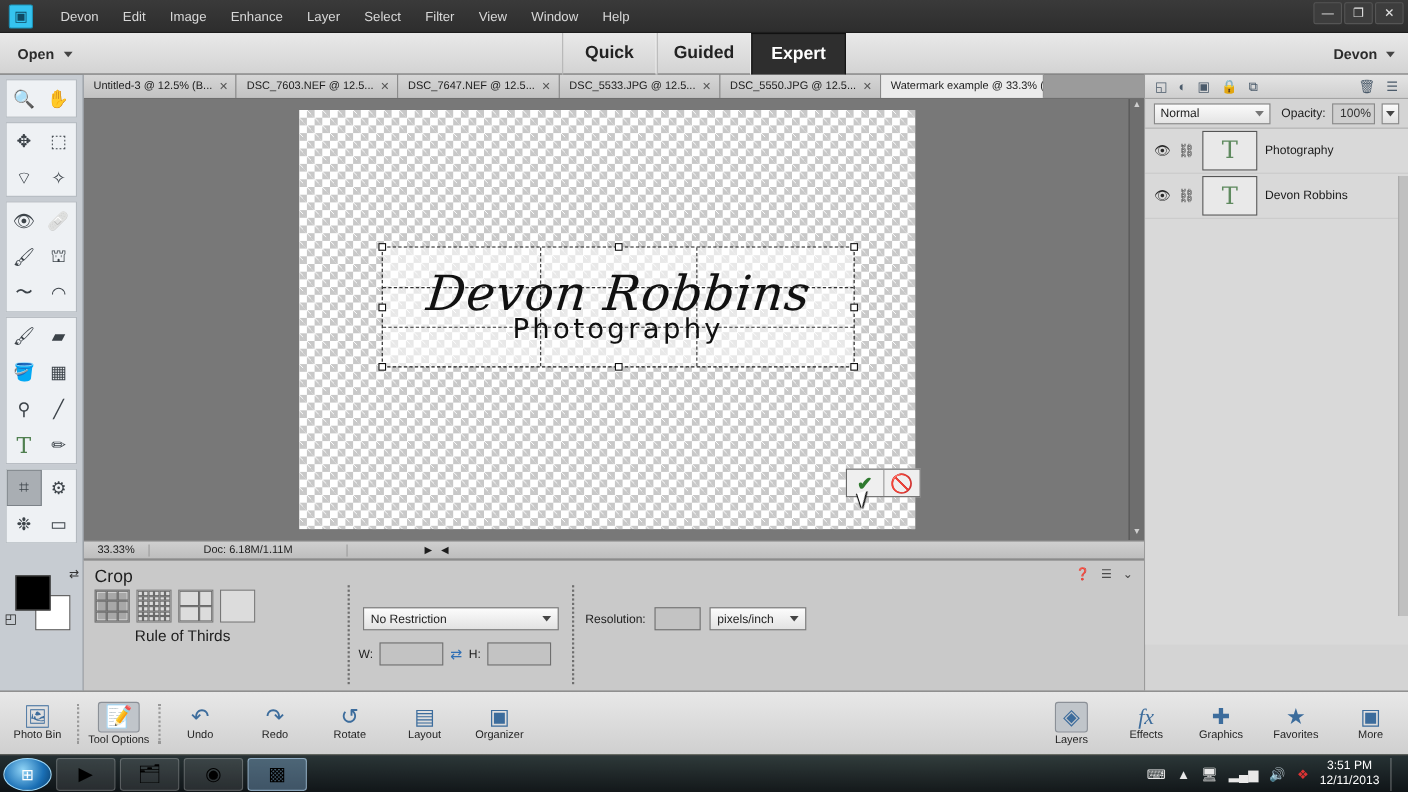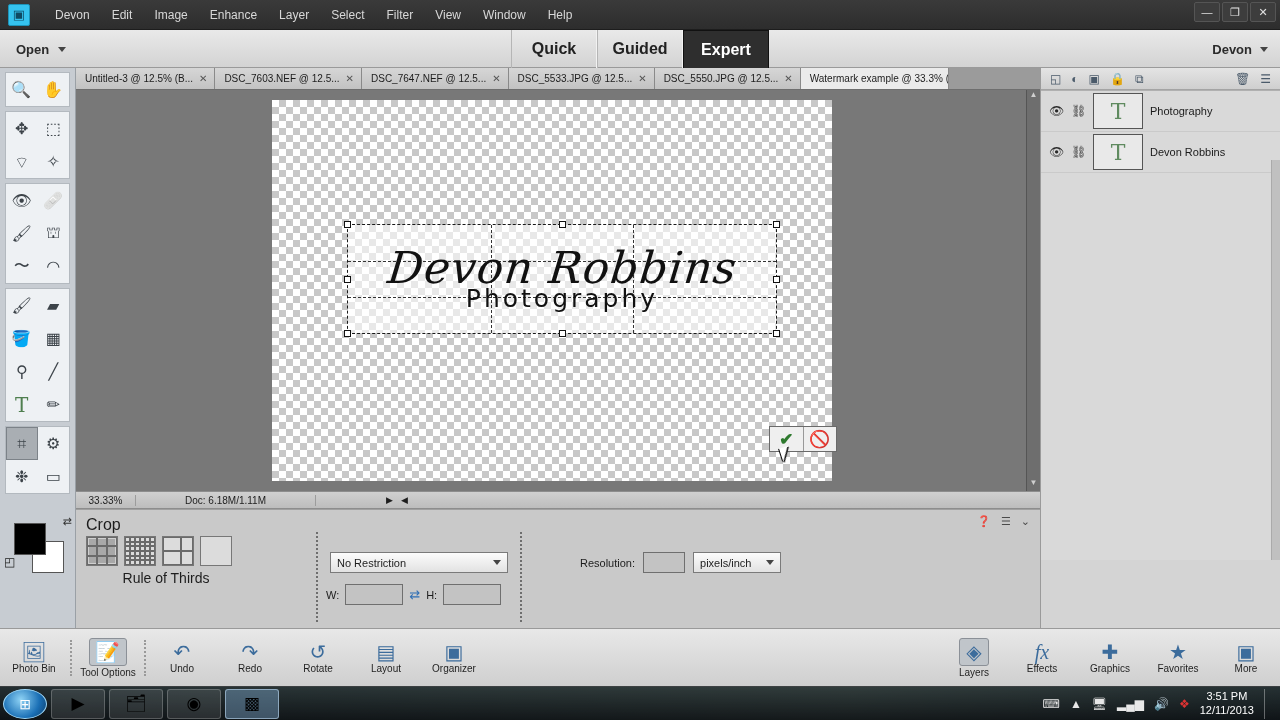--- a/index.html
+++ b/index.html
@@ -226,21 +226,21 @@
   .wh-row {
     position: absolute; left: 250px; top: 74px; display: flex;
     align-items: center; gap: 6px; font-size: 11px; color: #1d1d1d;
   }
   .field {
     background: #c3c3c3; border: 1px solid #6f6f6f; height: 21px;
   }
   .swap-ico { color: #2f6fb5; font-size: 13px; }
   .res-row {
     position: absolute; left: 456px; top: 42px; display: flex;
-    align-items: center; gap: 8px; font-size: 11px; color: #1d1d1d; margin-left: 48px;
+    align-items: center; gap: 8px; font-size: 11px; color: #1d1d1d;
   }
   .unit-combo {
     width: 88px; height: 21px; background: linear-gradient(#fcfcfc,#e2e2e2);
     border: 1px solid #7a7a7a; display: flex; align-items: center;
     padding: 0 6px; font-size: 11px;
   }
   .unit-combo .caret-d { margin-left: auto; }
 
   
   .rpanel {
@@ -596,20 +596,31 @@
       <span>◱</span>
       <span>◐</span>
       <span>▣</span>
       <span>🔒</span>
       <span>⧉</span>
       <span class="spacer"></span>
       <span>🗑</span>
       <span>☰</span>
     </div>
 
+    <div class="blend-row">
+      <span class="blend-combo">
+        <span>Normal</span>
+        <span class="caret-d"></span>
+      </span>
+      <span style="margin-left:4px">Opacity:</span>
+      <span class="op-field">100%</span>
+      <span class="op-caret">
+        <span class="caret-d"></span>
+      </span>
+    </div>
 
     <div class="layer-list">
       <div class="layer-row">
         <span class="eye-ico">👁</span>
         <span class="link-ico">⛓</span>
         <span class="layer-thumb">T</span>
         <span class="layer-name">Photography</span>
       </div>
       <div class="layer-row">
         <span class="eye-ico">👁</span>

